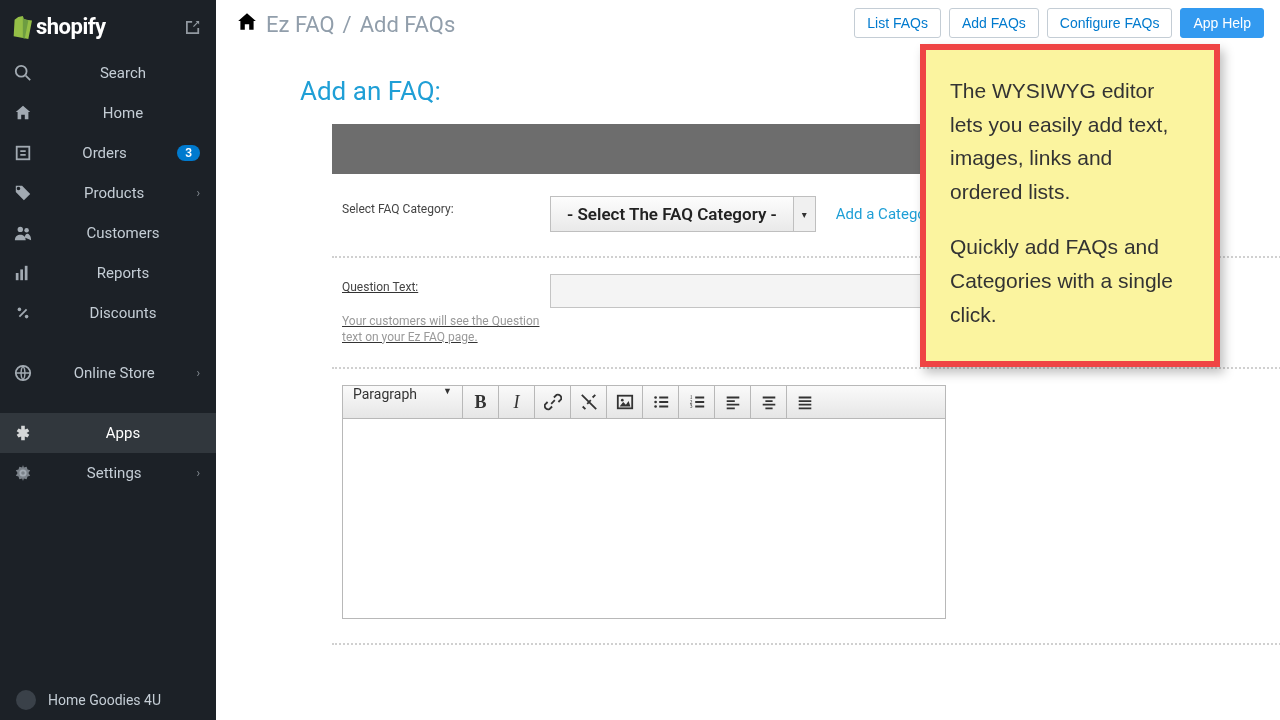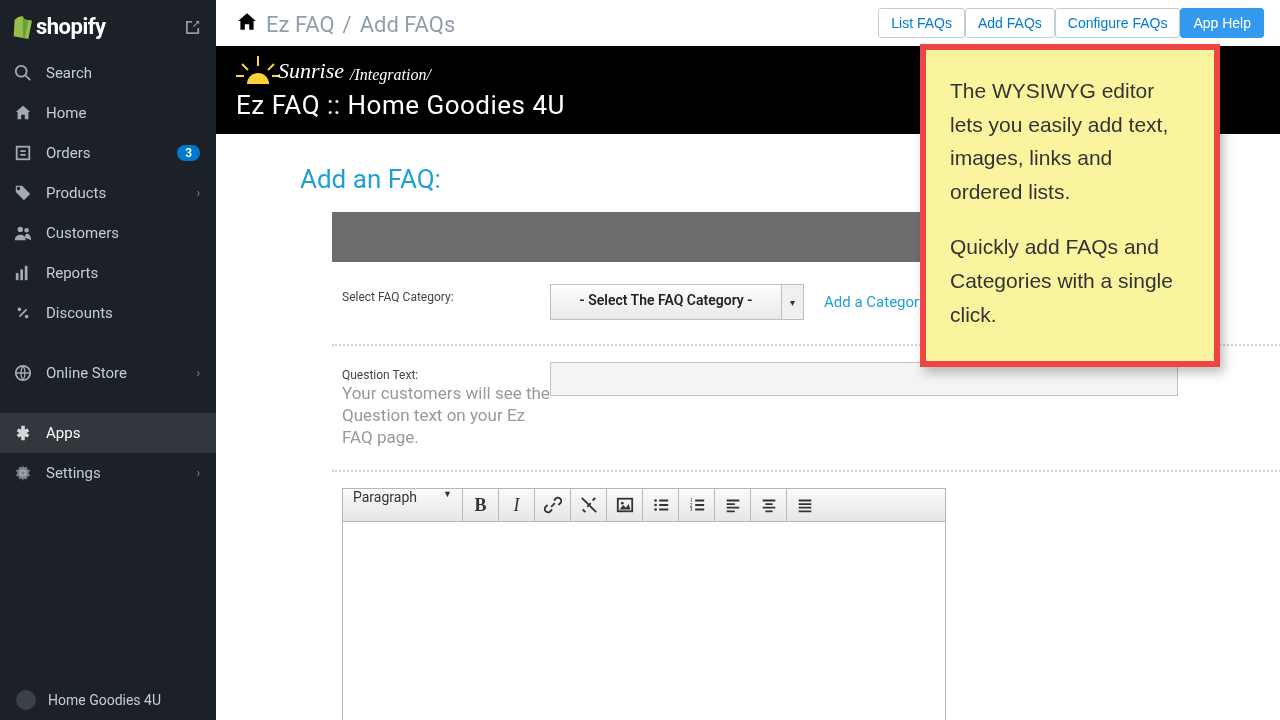--- a/index.html
+++ b/index.html
@@ -8,60 +8,60 @@
 
 .sidebar { position: fixed; left: 0; top: 0; width: 216px; height: 720px; background: #1c2127; color: #c4cdd5; z-index: 10; }
 .logo-row { display: flex; align-items: center; justify-content: space-between; padding: 14px 16px 14px 10px; }
 .logo-wrap { display: flex; align-items: center; gap: 4px; }
 .logo-bag { width: 22px; height: 24px; }
 .logo-text { font-size: 22px; font-weight: 700; color: #fff; letter-spacing: -0.5px; }
 .ext-icon { width: 14px; height: 14px; opacity: 0.7; }
 .nav-item { display: flex; align-items: center; gap: 14px; padding: 11px 16px 11px 14px; cursor: pointer; color: #c4cdd5; font-size: 15px; }
 .nav-item.active { background: #31373d; color: #fff; }
 .nav-item .icon { width: 18px; height: 18px; flex-shrink: 0; opacity: 0.8; }
-.nav-item .label { flex: 1; }
+.nav-item .label { flex: 1; text-align: center; }
 .badge { background: #007ace; color: #fff; border-radius: 10px; padding: 1px 8px; font-size: 12px; font-weight: 600; }
 .chevron { font-size: 12px; opacity: 0.6; }
 .nav-group-gap { height: 20px; }
 .nav-bottom { position: absolute; bottom: 0; left: 0; right: 0; padding: 10px 16px; display: flex; align-items: center; gap: 12px; color: #c4cdd5; font-size: 14px; }
 .nav-bottom .avatar { width: 20px; height: 20px; border-radius: 50%; background: #3a4149; }
 
 
 .main { margin-left: 216px; height: 720px; overflow: hidden; }
 
 
 .topbar { display: flex; align-items: flex-end; padding: 8px 16px 8px 20px; gap: 10px; }
 .breadcrumb { display: flex; align-items: center; gap: 8px; font-size: 22px; color: #919eab; }
 .breadcrumb .home-icon { color: #000; }
 .breadcrumb .sep { color: #919eab; }
 .breadcrumb .current { color: #919eab; }
-.topbar-right { margin-left: auto; display: flex; }
+.topbar-right { margin-left: auto; display: flex; gap: 8px; }
 .btn { border: 1px solid #c4cdd5; background: #fff; color: #007ace; padding: 6px 12px; font-size: 14px; border-radius: 3px; cursor: pointer; }
 .btn-primary { background: #339af0; color: #fff; border-color: #339af0; }
 
 
 .black-header { background: #000; color: #fff; padding: 10px 20px 14px 20px; }
 .sunrise-row { display: flex; align-items: flex-end; gap: 2px; }
 .sun-icon { width: 44px; height: 28px; }
 .sunrise-script { font-family: cursive; font-size: 22px; color: #fff; font-style: italic; margin-left: -4px; }
 .integration-text { font-family: serif; font-style: italic; font-size: 16px; color: #fff; margin-left: 4px; }
 .app-title { font-size: 26px; font-weight: 400; margin-top: 6px; letter-spacing: 0.5px; }
 
 
 .form-wrap { padding: 30px 0 0 0; width: 1064px; }
 .form-heading { color: #1f9fd6; font-size: 26px; font-weight: 400; padding-left: 84px; margin-bottom: 18px; }
 .gray-bar { background: #6d6d6d; height: 50px; margin-left: 116px; margin-right: 0; width: 830px; margin-bottom: 22px; }
 .row { display: flex; align-items: flex-start; padding: 0 0 20px 126px; margin-bottom: 0; position: relative; }
 .row-dotted::after { content: ""; position: absolute; bottom: 0; left: 116px; right: 0; width: 1048px; border-bottom: 2px dotted #d0d0d0; }
 .row-label { width: 208px; padding-top: 6px; }
 .row-label .lbl { font-size: 12px; color: #444; }
-.row-label .hint { font-size: 17px; color: #999; margin-top: 0; line-height: 1.3; }
+.row-label .hint { font-size: 12px; color: #999; margin-top: 20px; line-height: 1.3; }
 .row-control { flex: 1; display: flex; align-items: center; gap: 20px; }
 .select-wrap { display: flex; border: 1px solid #bfbfbf; background: linear-gradient(#fdfdfd, #e9e9e9); height: 36px; }
-.select-main { padding: 7px 16px; font-size: 14px; font-weight: 600; color: #222; min-width: 230px; text-align: center; }
+.select-main { padding: 7px 16px; font-size: 17px; font-weight: 600; color: #222; min-width: 230px; text-align: center; }
 .select-arrow { width: 22px; border-left: 1px solid #bfbfbf; display: flex; align-items: center; justify-content: center; font-size: 10px; background: #f0f0f0; }
 .add-category-link { color: #1f9fd6; font-size: 15px; }
 .text-input { width: 628px; height: 34px; border: 1px solid #c4c4c4; background: #f4f4f4; padding: 6px 10px; }
 .answer-row { padding-top: 16px; }
 
 
 .editor { width: 604px; }
 .toolbar { display: flex; align-items: stretch; border: 1px solid #b8b8b8; background: linear-gradient(#fafafa, #e6e6e6); height: 34px; }
 .tb-paragraph { width: 120px; display: flex; align-items: flex-start; padding: 0 10px; gap: 6px; border-right: 1px solid #b8b8b8; font-size: 14px; }
 .tb-paragraph .drop { font-size: 9px; margin-left: auto; }
@@ -191,56 +191,39 @@
       <span class="current">Add FAQs</span>
     </div>
     <div class="topbar-right">
       <button class="btn">List FAQs</button>
       <button class="btn">Add FAQs</button>
       <button class="btn">Configure FAQs</button>
       <button class="btn btn-primary">App Help</button>
     </div>
   </div>
 
-  <div class="black-header">
-    <div class="sunrise-row">
-      <svg class="sun-icon" viewBox="0 0 44 28">
-          <circle cx="22" cy="28" r="11" fill="#ffd43b"></circle>
-          <g stroke="#ffd43b" stroke-width="2">
-            <line x1="22" y1="0" x2="22" y2="10"></line>
-            <line x1="6" y1="8" x2="12" y2="14"></line>
-            <line x1="38" y1="8" x2="32" y2="14"></line>
-            <line x1="0" y1="20" x2="8" y2="20"></line>
-            <line x1="44" y1="20" x2="36" y2="20"></line>
-          </g>
-        </svg>
-      <span class="sunrise-script">Sunrise</span>
-      <span class="integration-text">/Integration/</span>
-    </div>
-    <div class="app-title">Ez FAQ :: Home Goodies 4U</div>
-  </div>
 
   <div class="form-wrap">
     <h2 class="form-heading">Add an FAQ:</h2>
     <div class="gray-bar"></div>
 
     <div class="row row-dotted" style="padding-bottom:26px;">
       <div class="row-label">
         <div class="lbl">Select FAQ Category:</div>
       </div>
       <div class="row-control">
         <div class="select-wrap">
           <div class="select-main">- Select The FAQ Category -</div>
           <div class="select-arrow">▾</div>
         </div>
         <a class="add-category-link">Add a Category</a>
       </div>
     </div>
 
-    <div class="row row-dotted" style="padding-top:16px;padding-bottom:24px;">
+    <div class="row row-dotted" style="padding-top:16px;padding-bottom:24px;text-decoration:underline;">
       <div class="row-label">
         <div class="lbl">Question Text:</div>
         <div class="hint">Your customers will see the Question text on your Ez FAQ page.</div>
       </div>
       <div class="row-control">
         <input class="text-input" type="text" style="">
       </div>
     </div>
 
     <div class="row row-dotted answer-row" style="padding-bottom:26px;">

